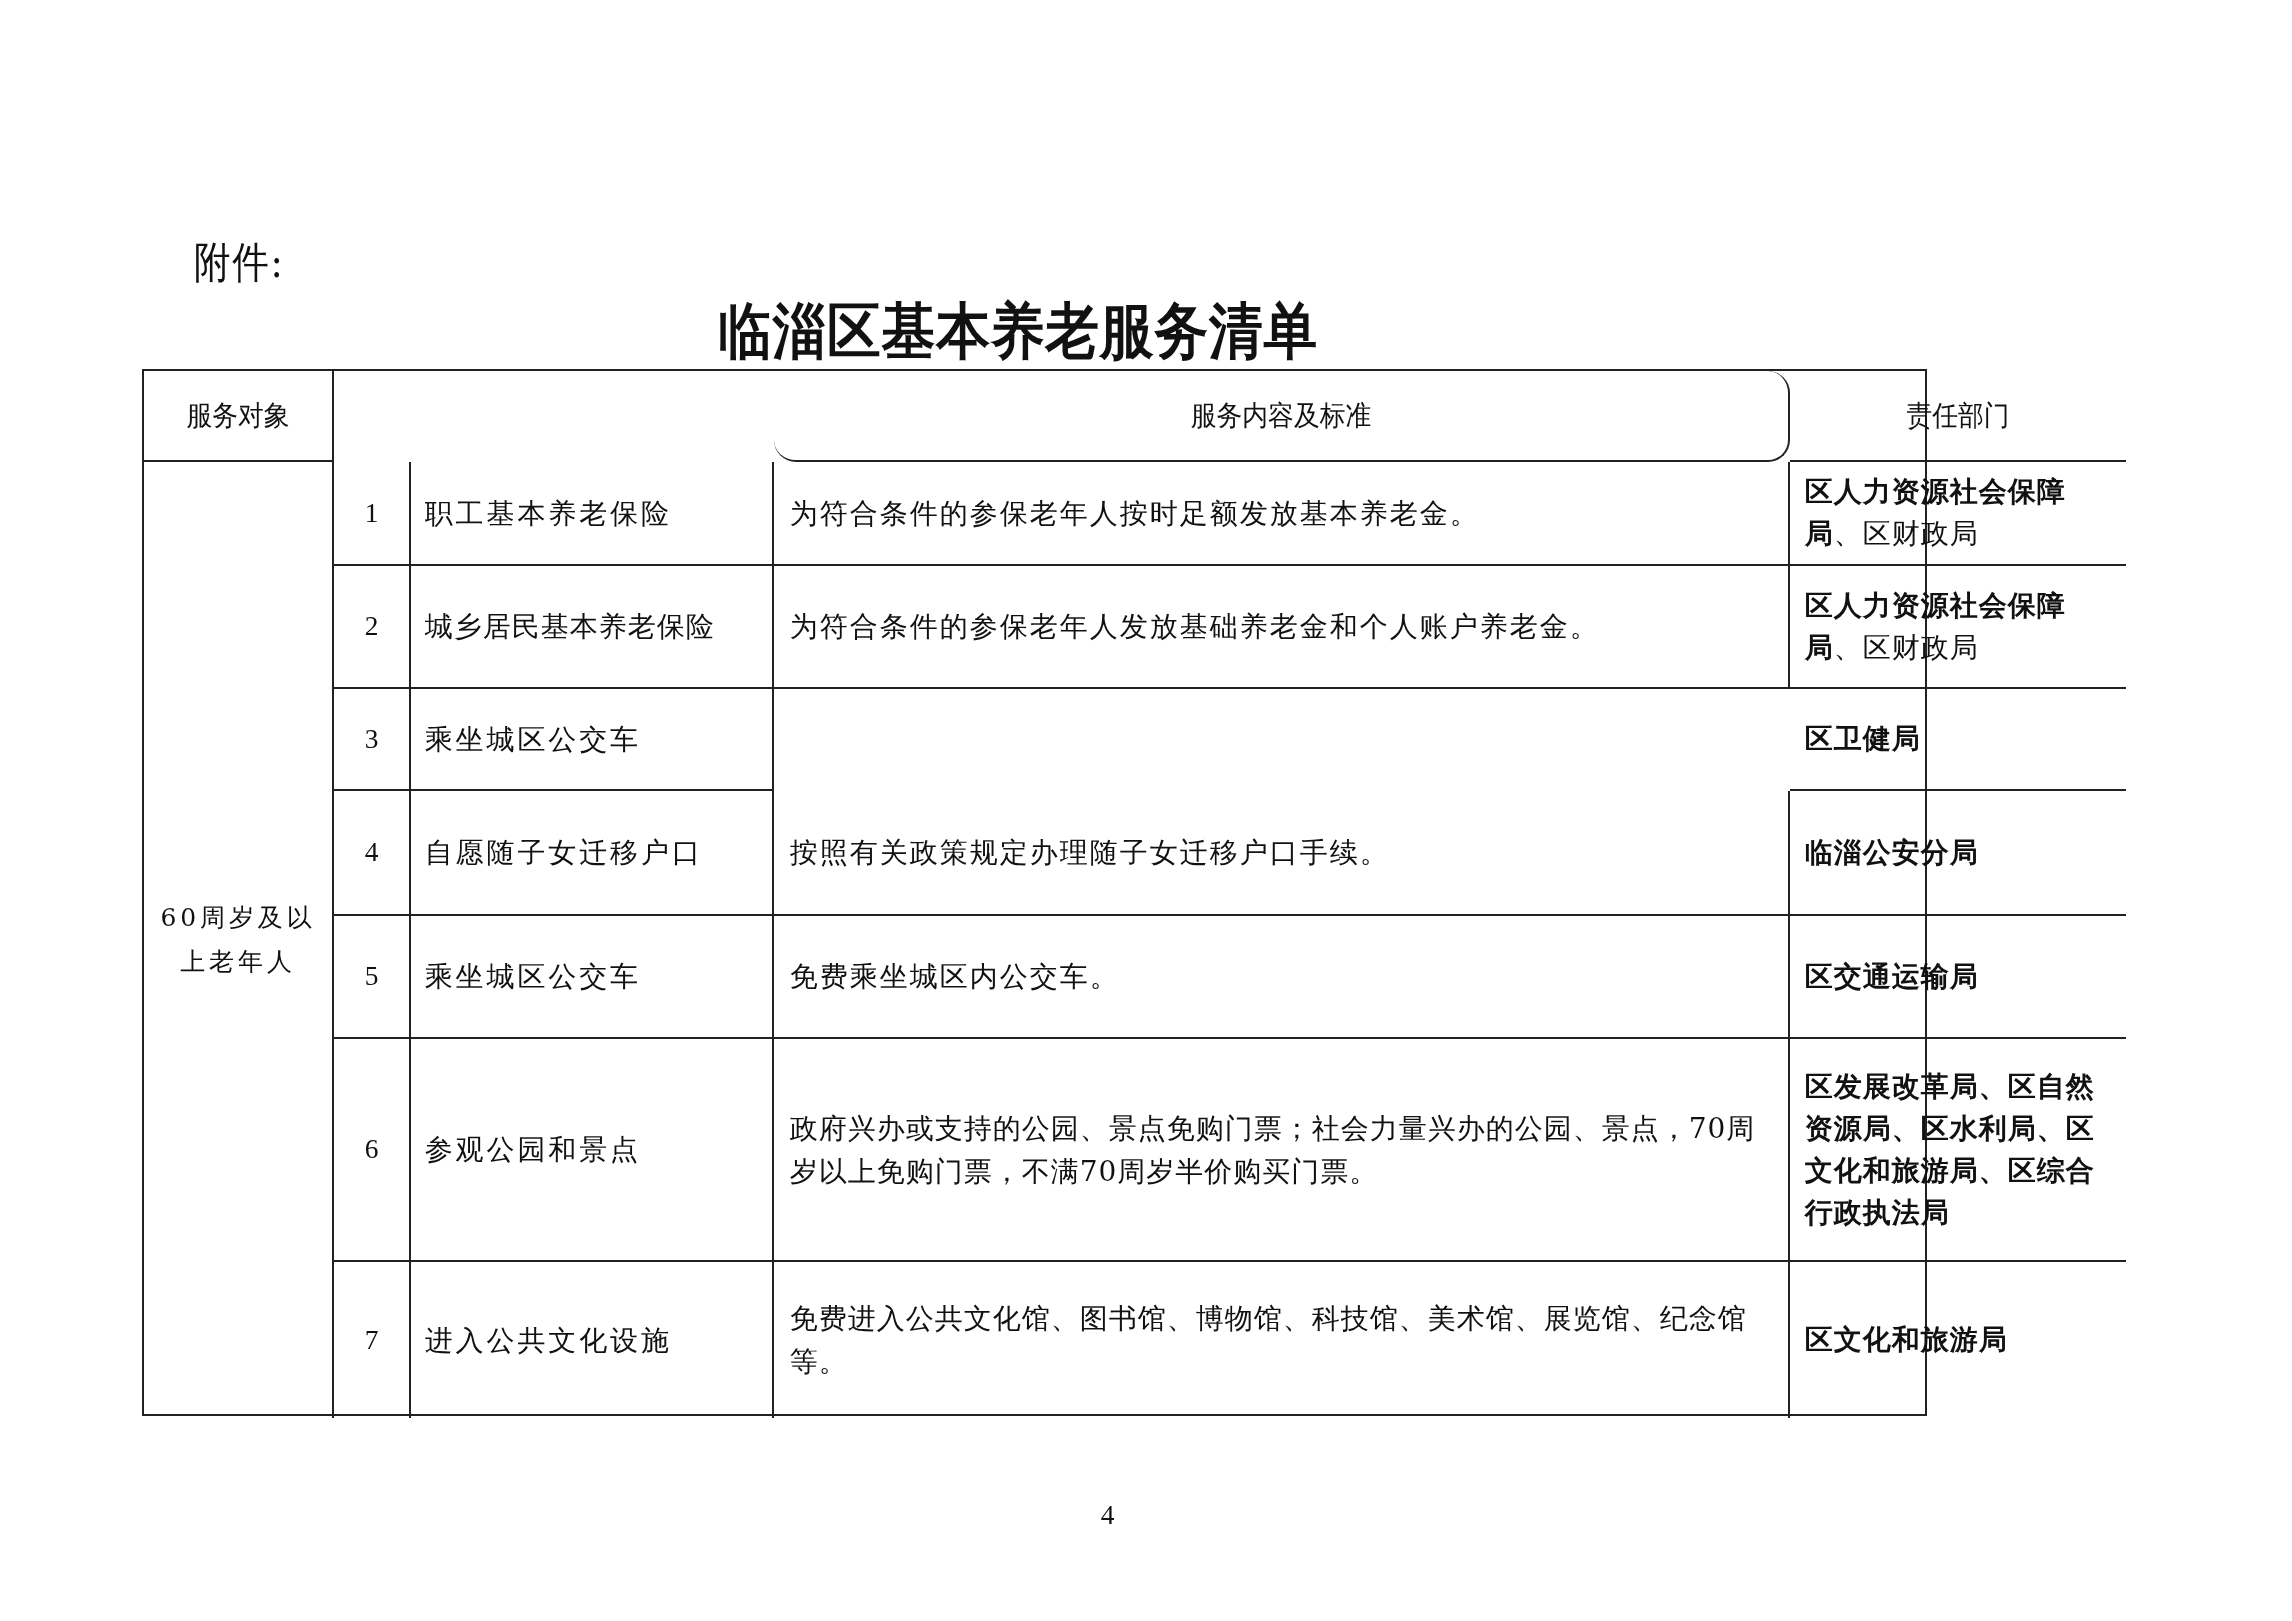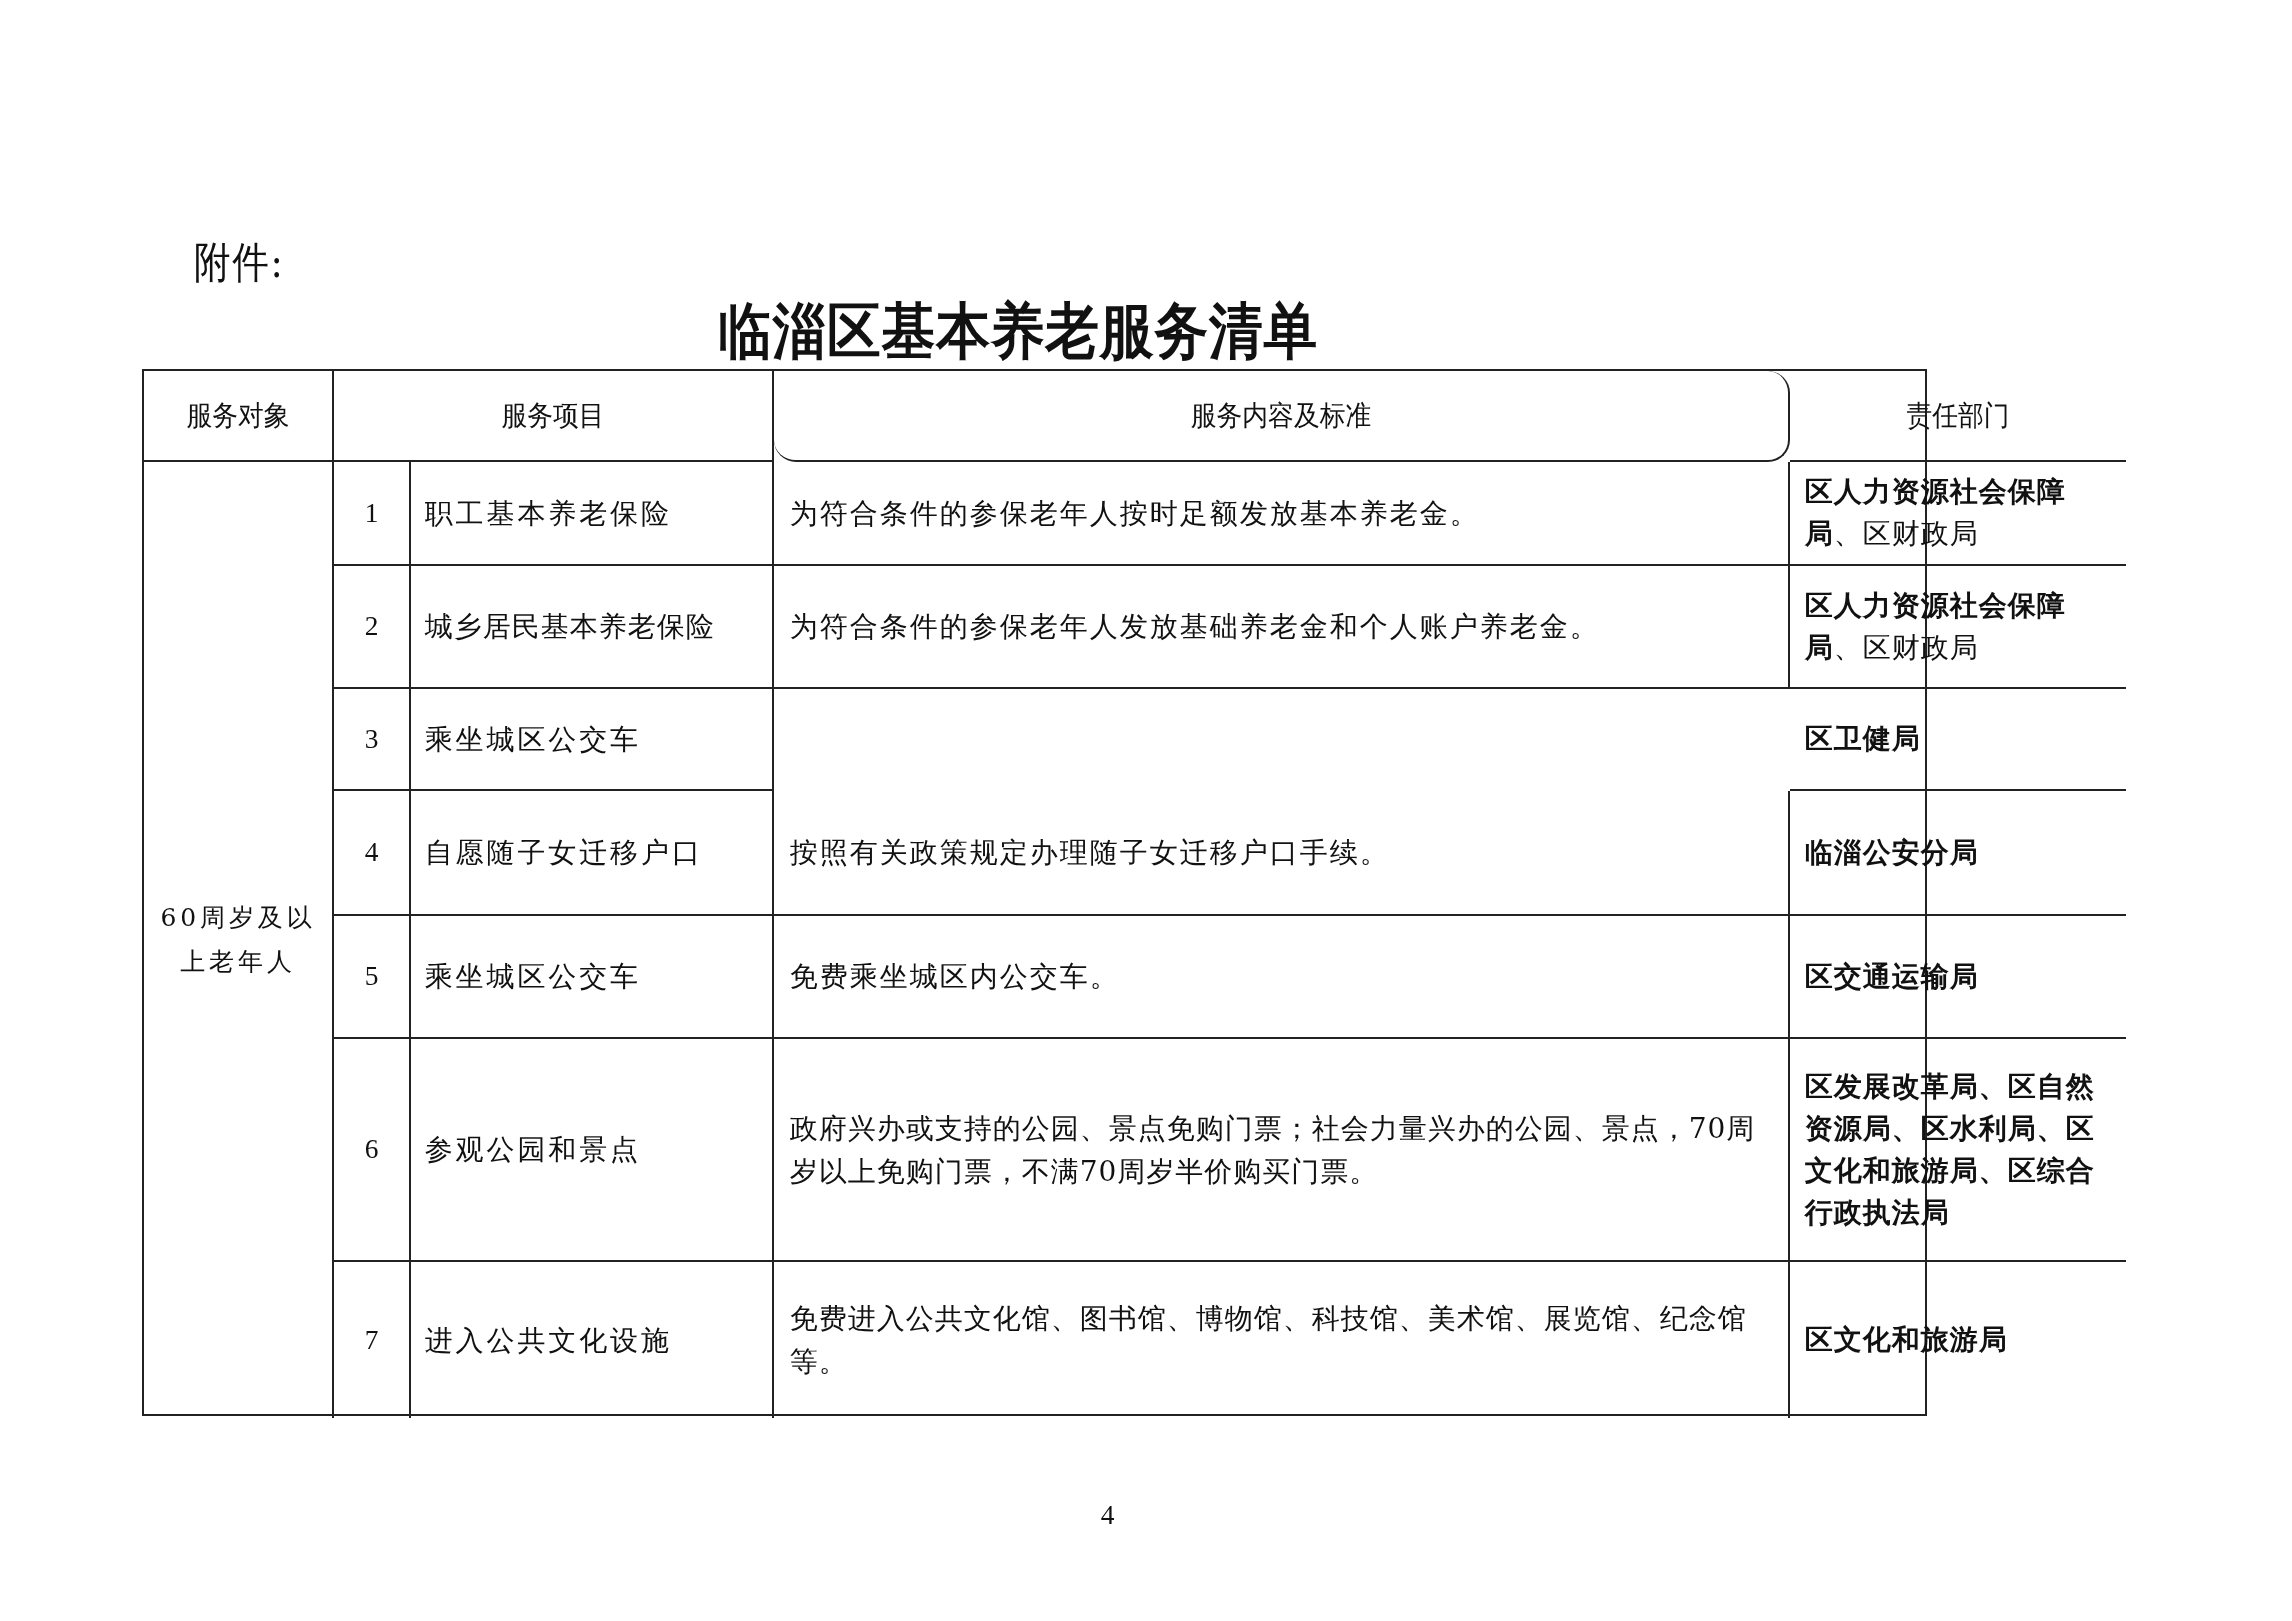--- a/index.html
+++ b/index.html
@@ -122,23 +122,20 @@
 
 <div class="annex-label">附件:</div>
 
 <div class="doc-title"><span>临淄区基本养老服务清单</span></div>
 
 <div class="svc-table">
 
   <div class="cell hdr" style="grid-column:1;grid-row:1;">
       <span>服务对象</span>
     </div>
-  <div class="cell hdr" style="grid-column:2 / span 2;grid-row:1;">
-      <span>服务项目</span>
-    </div>
   <div class="cell hdr" style="grid-column:4;grid-row:1;border-radius:22px;">
       <span>服务内容及标准</span>
     </div>
   <div class="cell hdr last-col" style="grid-column:5;grid-row:1;">
       <span>责任部门</span>
     </div>
 
   <div class="cell target last-row" style="grid-column:1;grid-row:2 / span 7;">60周岁及以上老年人</div>
 
   <div class="cell num" style="grid-column:2;grid-row:2;">1</div>

